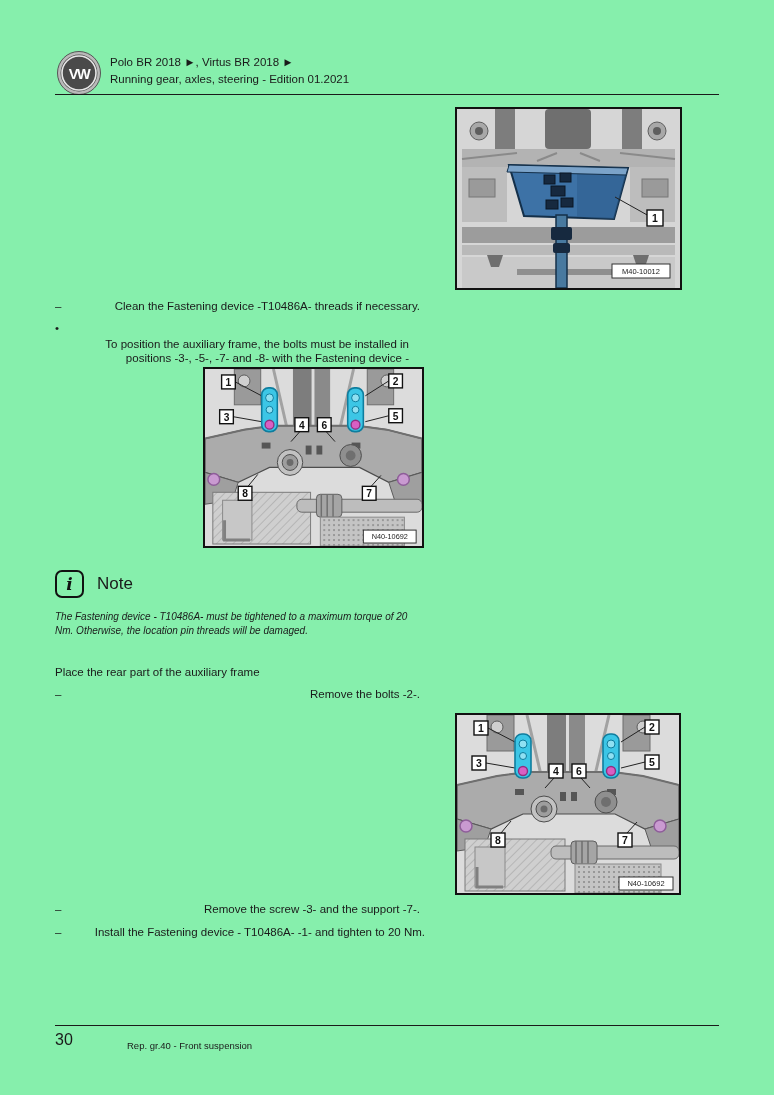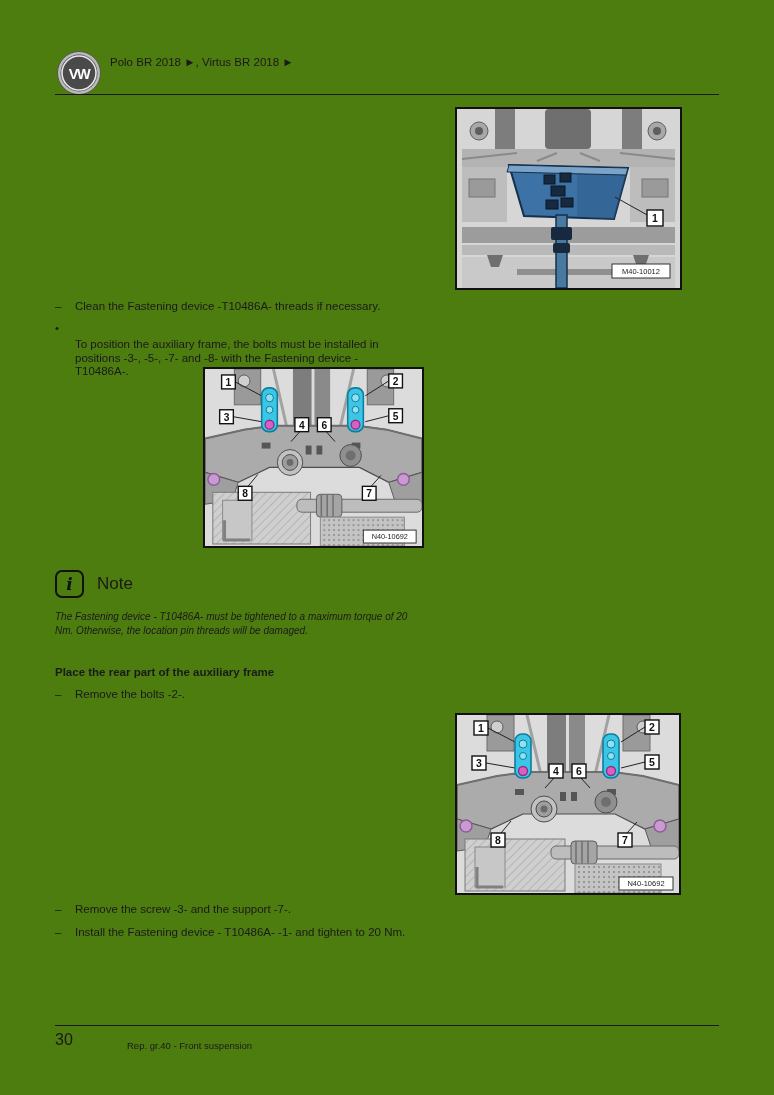--- a/index.html
+++ b/index.html
@@ -1,40 +1,40 @@
 <!DOCTYPE html>
 <html><head>
 <meta charset="utf-8">
 <style>
   html,body{margin:0;padding:0;background:#ffffff;}
   .page{
-    position:relative;width:774px;height:1095px;background:#4d7c0f;
+    position:relative;width:774px;height:1095px;background:#86efac;
     font-family:"Liberation Sans", sans-serif;color:#1a1a1a;overflow:hidden;
   }
   
   .header-logo{position:absolute;left:56px;top:51px;width:46px;height:44px;}
   .header-titles{position:absolute;left:110px;top:54px;font-size:11.5px;line-height:17px;color:#1a1a1a;}
   .header-rule{position:absolute;left:55px;top:94px;width:664px;height:0;border-top:1.4px solid #1a1a1a;}
   
   .footer-rule{position:absolute;left:55px;top:1025px;width:664px;height:0;border-top:1.4px solid #1a1a1a;}
   .footer-page{position:absolute;left:55px;top:1031px;font-size:16px;color:#1a1a1a;}
   .footer-chapter{position:absolute;left:93px;top:1040px;font-size:9.5px;color:#1a1a1a;padding-left:34px;}
   
   .litem{position:absolute;left:55px;display:flex;font-size:11.5px;line-height:13.5px;}
   .litem .marker{width:20px;flex:0 0 20px;}
-  .litem .txt{width:345px;}
+  .litem .txt{width:345px;text-align:right;}
   .note-head{position:absolute;left:55px;top:570px;display:flex;align-items:center;}
   .note-icon{
     width:25px;height:24px;border:2.5px solid #111;border-radius:7px;
     display:flex;align-items:center;justify-content:center;
     font-family:"DejaVu Serif", serif;font-style:italic;font-weight:bold;font-size:17px;color:#111;
   }
   .note-label{margin-left:13px;font-size:17px;}
   .note-text{position:absolute;left:55px;top:610px;width:368px;font-size:10px;line-height:13.5px;font-style:italic;}
-  .subheading{position:absolute;left:55px;top:666px;font-size:11.5px;font-weight:bold;}
+  .subheading{position:absolute;left:55px;top:666px;font-size:11.5px;font-weight:normal;}
   
   .fig{position:absolute;border:2px solid #111;background:#d8d8d8;}
   .fig svg{display:block;}
   .fig1{left:455px;top:107px;width:223px;height:179px;}
   .fig2{left:203px;top:367px;width:217px;height:177px;}
   .fig3{left:455px;top:713px;width:222px;height:178px;}
   .co-box{fill:#ffffff;stroke:#111;stroke-width:1.4;}
   .co-num{font-family:"Liberation Sans", sans-serif;font-size:10.5px;font-weight:bold;fill:#111;text-anchor:middle;}
   .leader{stroke:#222;stroke-width:1;fill:none;}
   .idbox{fill:#ffffff;stroke:#333;stroke-width:1;}
@@ -46,20 +46,21 @@
 <div class="page">
 
   <svg class="header-logo" viewBox="0 0 46 44">
     <circle cx="23" cy="22" r="21.5" fill="#b9b9b9" stroke="#555" stroke-width="1"></circle>
     <circle cx="23" cy="22" r="18.5" fill="#4a4a4a"></circle>
     <circle cx="23" cy="22" r="17" fill="none" stroke="#e8e8e8" stroke-width="1.6"></circle>
     <text x="23" y="27.5" text-anchor="middle" font-size="14.5" font-weight="bold" fill="#ffffff" font-family="Liberation Sans, sans-serif" letter-spacing="-1.5">VW</text>
   </svg>
   <div class="header-titles">
     <div>Polo BR 2018 ►, Virtus BR 2018 ►</div>
+    <div>Running gear, axles, steering - Edition 01.2021</div>
   </div>
   <div class="header-rule"></div>
 
   <div class="fig fig1">
     <svg viewBox="0 0 223 179" width="223" height="179" preserveAspectRatio="none">
       <rect x="0" y="0" width="223" height="179" fill="#d6d6d6"></rect>
 
       <rect x="38" y="0" width="20" height="52" fill="#7d7d7d"></rect>
       <rect x="165" y="0" width="20" height="52" fill="#7d7d7d"></rect>
       <rect x="88" y="0" width="46" height="40" rx="4" fill="#6f6f6f"></rect>

